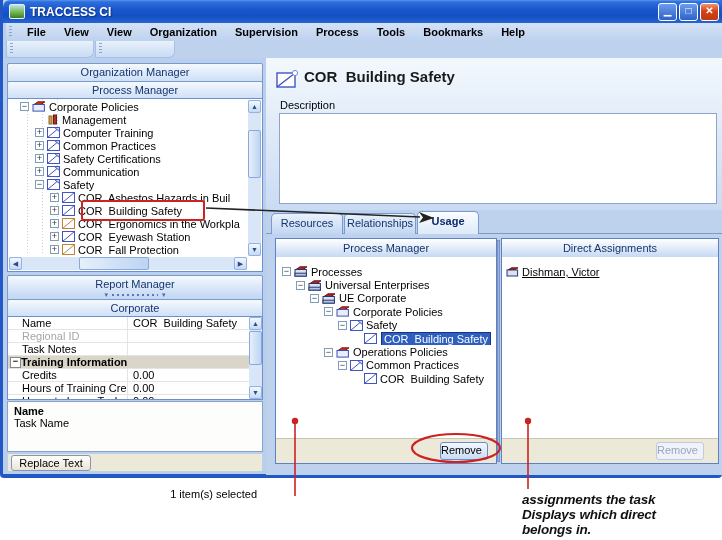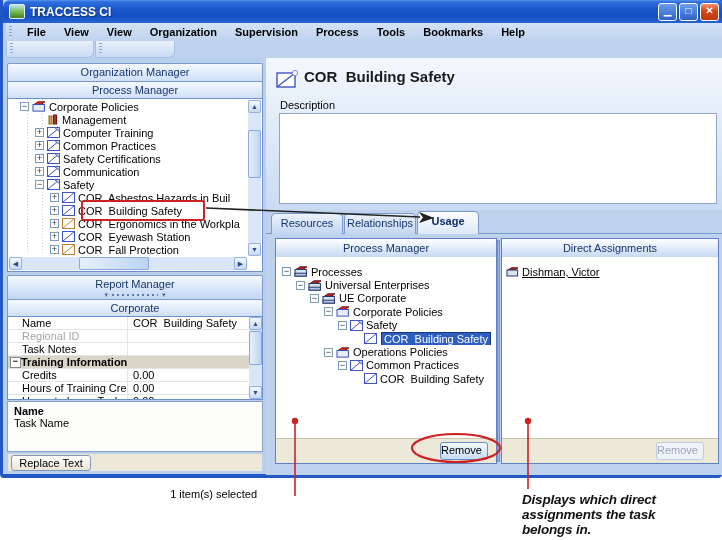--- a/index.html
+++ b/index.html
@@ -449,22 +449,22 @@
           </div>
         </div>
       <div class="subpanel-foot">
         <div class="rm-btn disabled" id="remove-right" style="right:14px;">Remove</div>
       </div>
     </div>
 
   </div>
 
   <div class="note" style="left:522px;top:492px;width:190px;" id="right-note">
+      <div>assignments the task</div>
       <div>Displays which direct</div>
-      <div>assignments the task</div>
       <div>belongs in.</div>
     </div>
 
   <svg id="overlay" class="abs" viewBox="0 0 722 540">
     <rect x="82" y="201" width="122" height="19" rx="2" fill="none" stroke="#CC2222" stroke-width="2"></rect>
     <line x1="206" y1="208" x2="420" y2="217" stroke="#222" stroke-width="1.6"></line>
     <polygon points="434,218 419,212 423,217.5 419,223" fill="#222"></polygon>
     <ellipse cx="456" cy="448" rx="44" ry="14" fill="none" stroke="#CC2222" stroke-width="2.2"></ellipse>
     <circle cx="295" cy="421" r="3.2" fill="#CC2222"></circle>
     <line x1="295" y1="423" x2="295" y2="496" stroke="#CC2222" stroke-width="1.6"></line>

